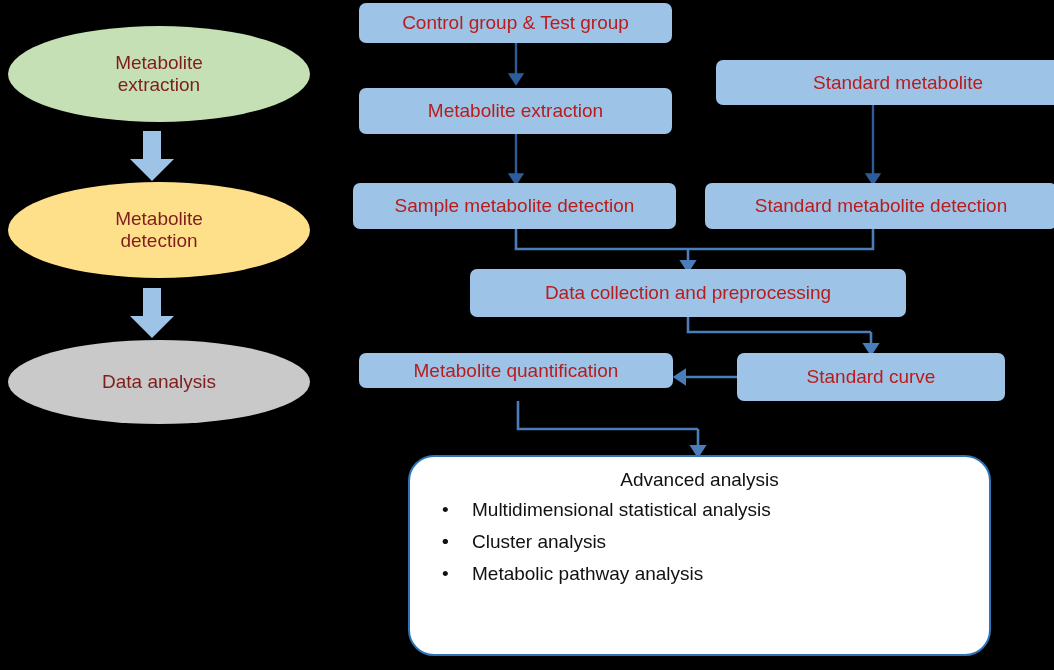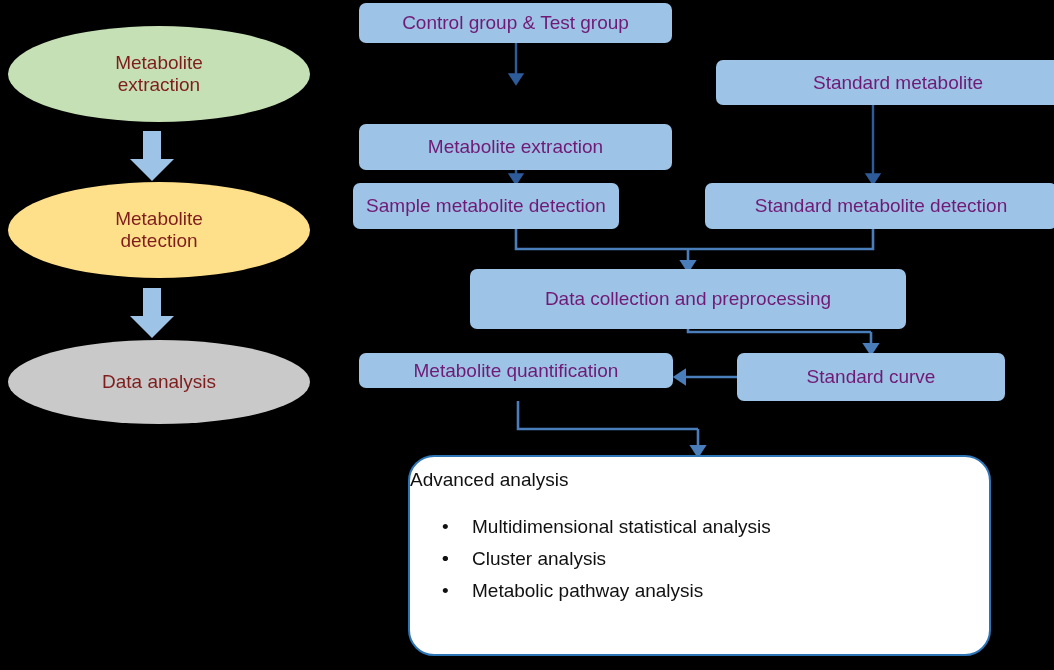--- a/index.html
+++ b/index.html
@@ -39,21 +39,21 @@
 
   
   .pbox {
     position: absolute;
     background: #9DC3E6;
     border-radius: 7px;
     display: flex;
     align-items: center;
     justify-content: center;
     text-align: center;
-    color: #701a75;
+    color: #b91c1c;
     font-size: 19px;
     box-sizing: border-box;
     padding: 2px 8px;
   }
 
   
   #wires {
     position: absolute;
     left: 0; top: 0;
     width: 1054px;
@@ -68,24 +68,24 @@
     top: 455px;
     width: 583px;
     height: 201px;
     background: #FFFFFF;
     border: 2.5px solid #2E75B6;
     border-radius: 26px;
     box-sizing: border-box;
     padding: 12px 0 0 0;
   }
   #adv-title {
-    text-align: left;
+    text-align: center;
     font-size: 19px;
     color: #111111;
-    margin-bottom: 25px;
+    margin-bottom: 8px;
   }
   #adv-list {
     list-style: none;
     margin: 0;
     padding: 0 0 0 26px;
   }
   #adv-list li {
     font-size: 19px;
     color: #111111;
     margin: 0 0 10px 0;
@@ -162,33 +162,33 @@
   </svg>
 
   <div class="pbox" style="left:359px; top:3px; width:313px; height:40px;">
     <span>Control group &amp; Test group</span>
   </div>
 
   <div class="pbox" style="left:716px; top:60px; width:364px; height:45px;">
     <span>Standard metabolite</span>
   </div>
 
-  <div class="pbox" style="left:359px; top:88px; width:313px; height:46px;margin-top:36px;">
+  <div class="pbox" style="left:359px; top:88px; width:313px; height:46px;">
     <span>Metabolite extraction</span>
   </div>
 
-  <div class="pbox" style="left:353px; top:183px; width:266px; height:46px;text-align:right;">
+  <div class="pbox" style="left:353px; top:183px; width:323px; height:46px;text-align:right;">
     <span>Sample metabolite detection</span>
   </div>
 
   <div class="pbox" style="left:705px; top:183px; width:352px; height:46px;">
     <span>Standard metabolite detection</span>
   </div>
 
-  <div class="pbox" style="left:470px; top:269px; width:436px; height:60px;">
+  <div class="pbox" style="left:470px; top:269px; width:436px; height:48px;">
     <span>Data collection and preprocessing</span>
   </div>
 
   <div class="pbox" style="left:359px; top:353px; width:314px; height:35px;">
     <span>Metabolite quantification</span>
   </div>
 
   <div class="pbox" style="left:737px; top:353px; width:268px; height:48px;">
     <span>Standard curve</span>
   </div>

